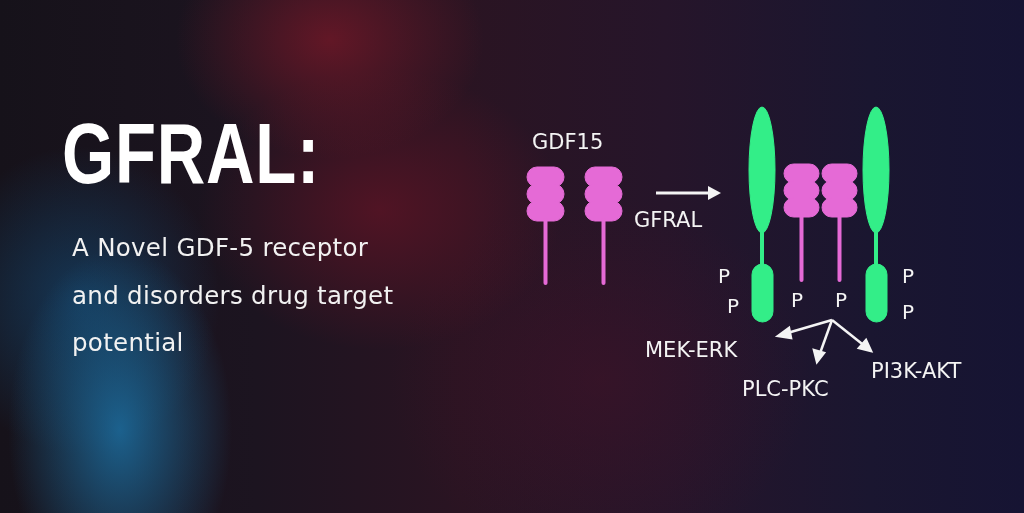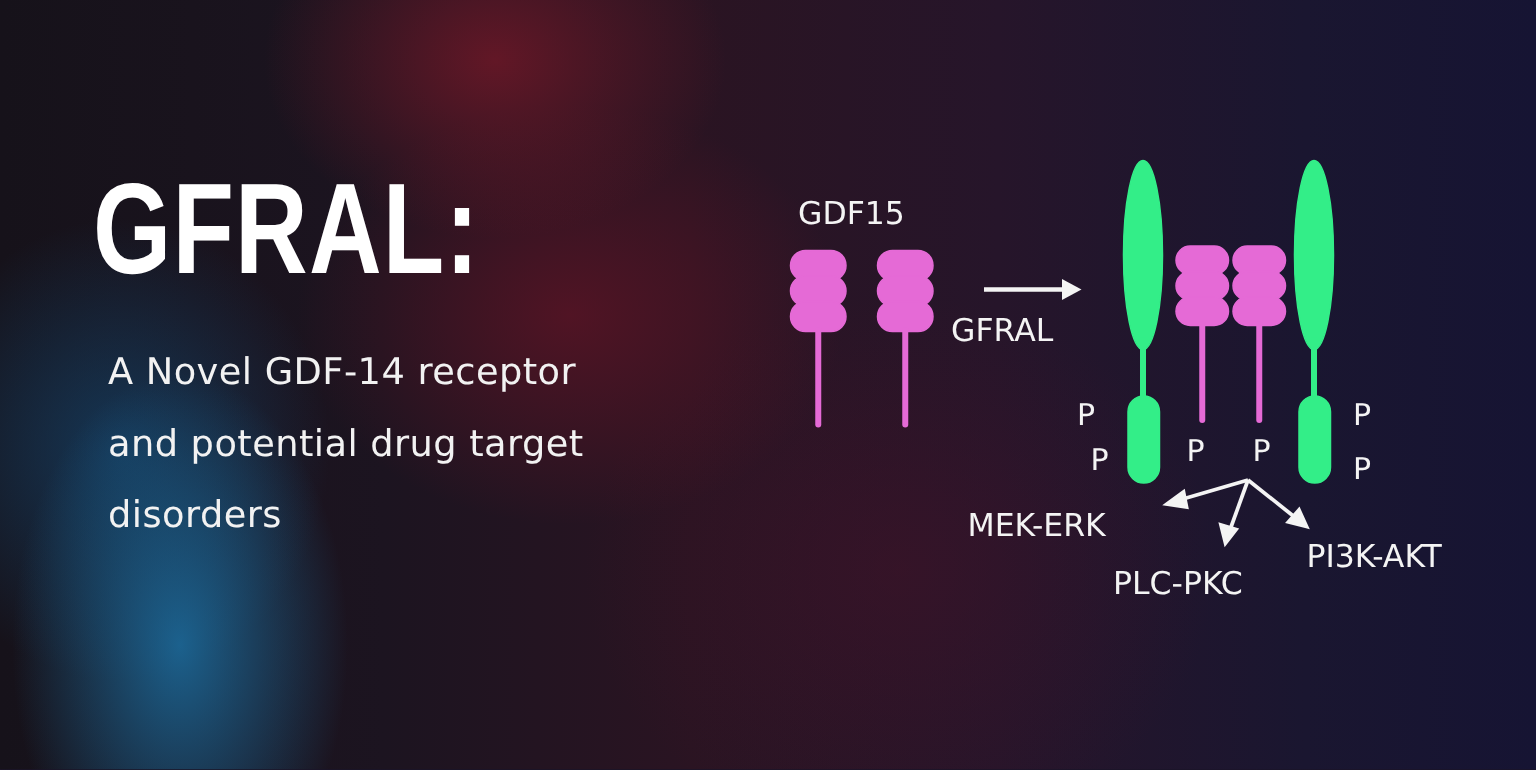--- a/index.html
+++ b/index.html
@@ -33,23 +33,23 @@
     .lbl { font-family: "DejaVu Sans", sans-serif; fill: #f4f4f4; }
   </style>
 </head>
 <body>
 
 <div class="bg"></div>
 
 <div class="title">GFRAL:</div>
 
 <div class="subtitle">
-  <div>A Novel GDF-14 receptor</div>
-  <div>and potential drug target</div>
-  <div>disorders</div>
+  <div>A Novel GDF-5 receptor</div>
+  <div>and disorders drug target</div>
+  <div>potential</div>
 </div>
 
 <svg class="diagram" width="1024" height="513" viewBox="0 0 1024 513">
 
   <text class="lbl" x="532" y="149" font-size="21">GDF15</text>
 
   <g fill="#e56ad6" stroke="#e56ad6">
     <rect x="527" y="167" width="37" height="20" rx="10"></rect>
     <rect x="527" y="184" width="37" height="20" rx="10"></rect>
     <rect x="527" y="201" width="37" height="20" rx="10"></rect>

